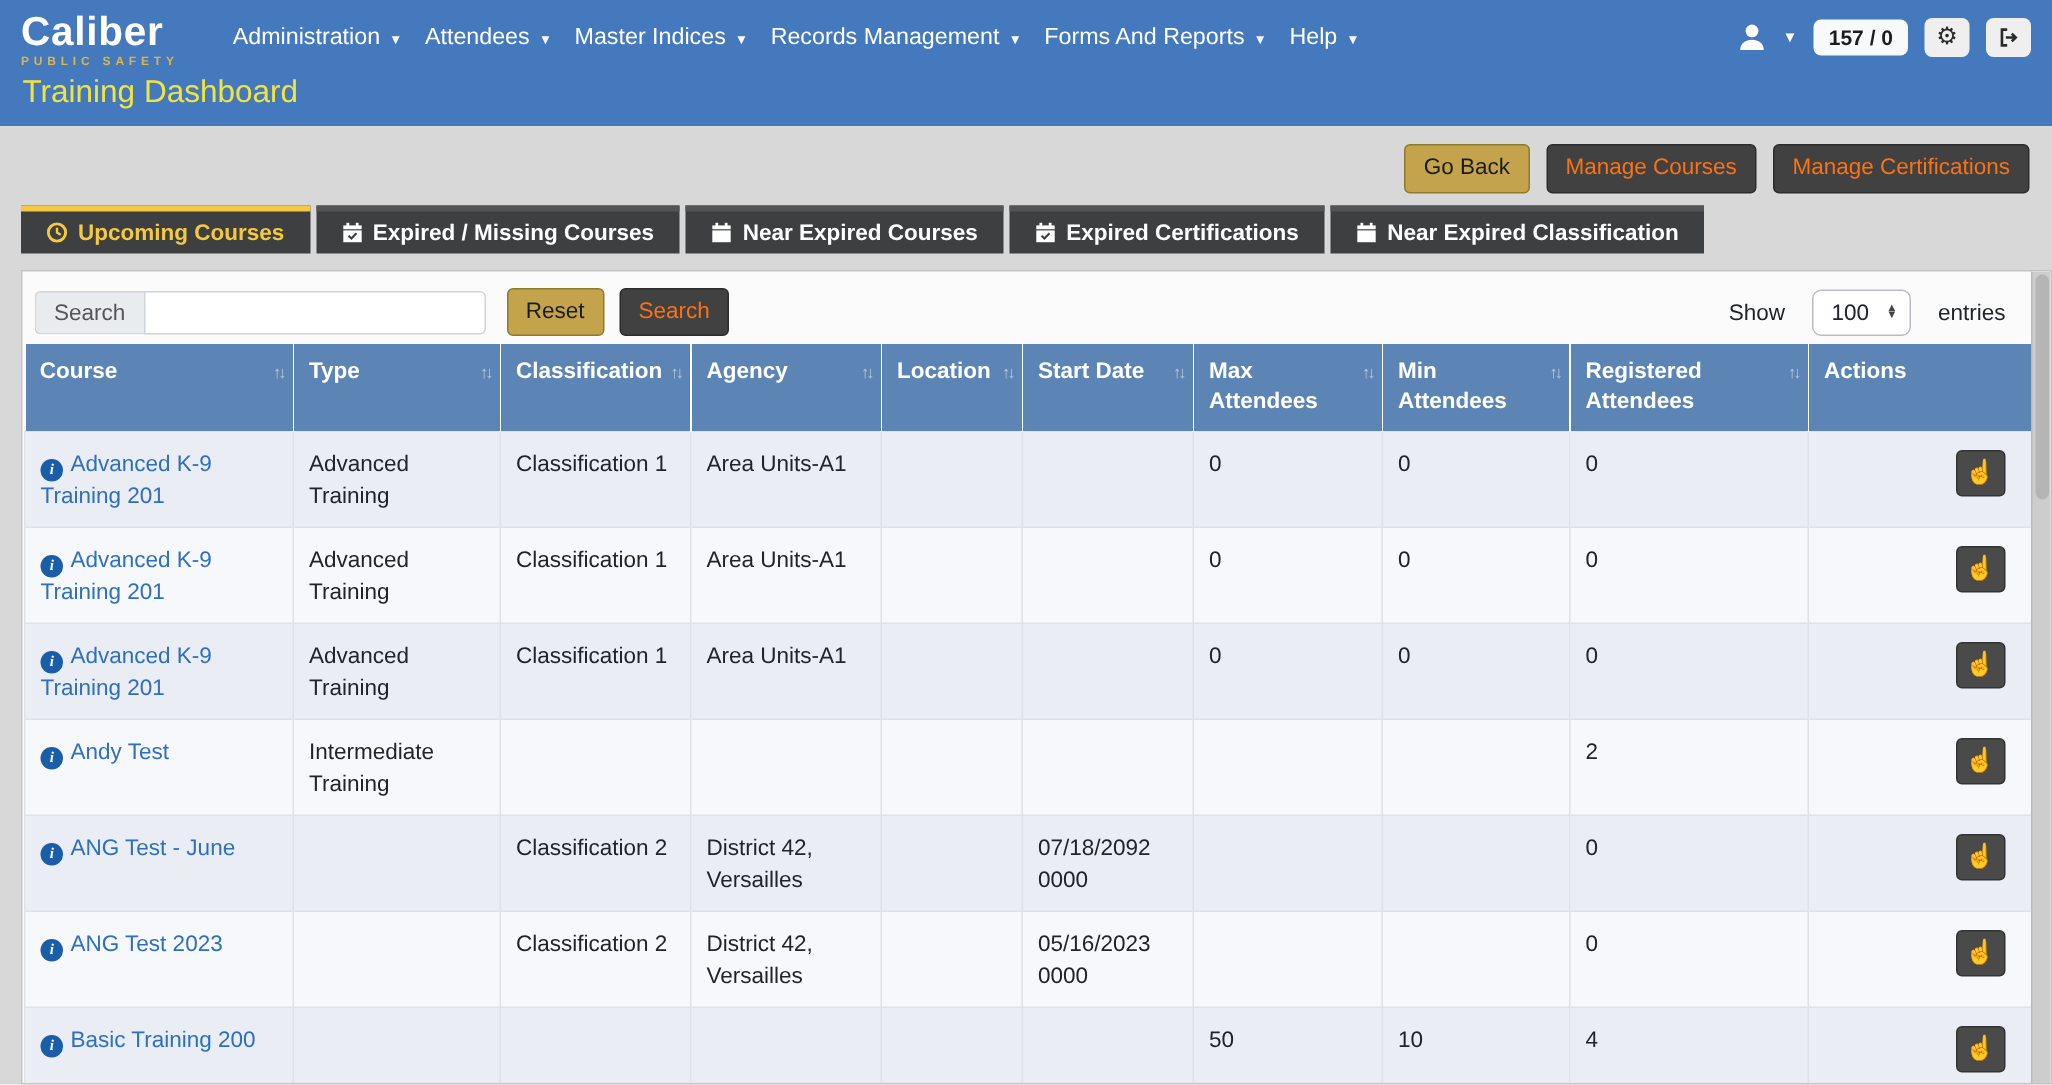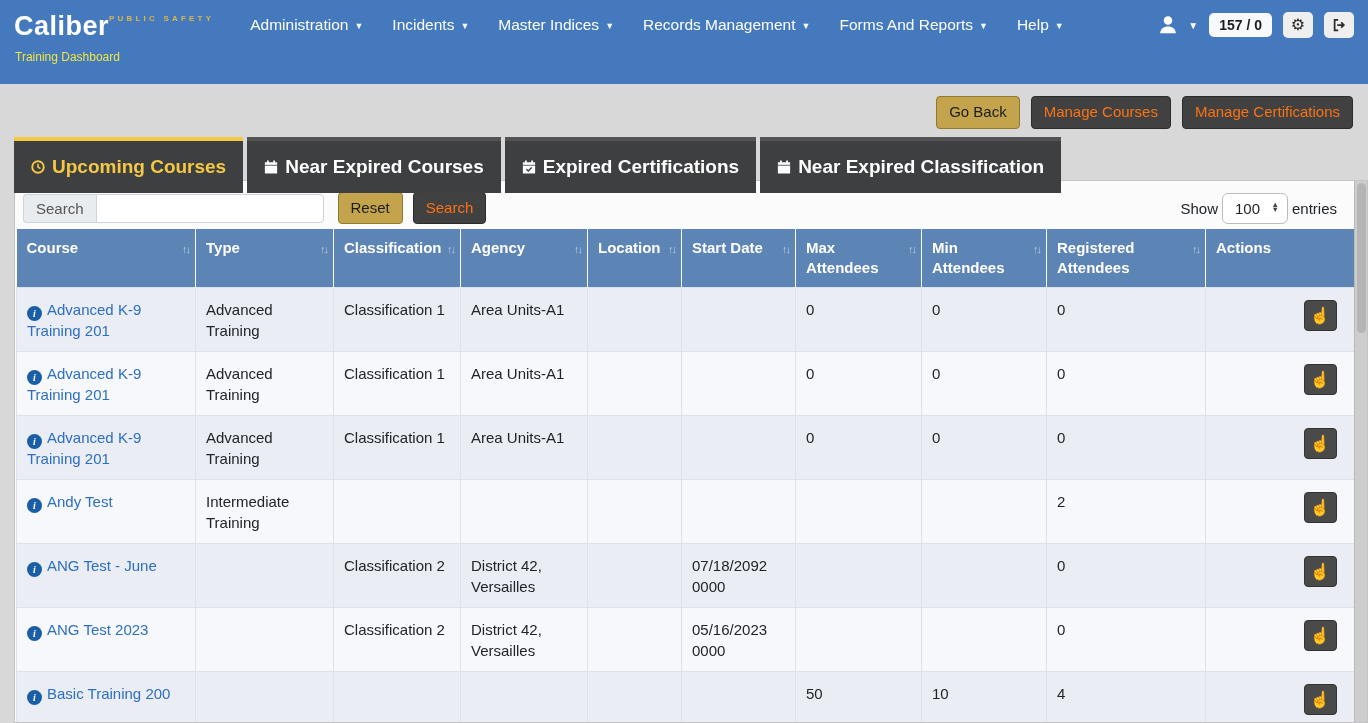--- a/index.html
+++ b/index.html
@@ -28,55 +28,55 @@
   html,body{margin:0;padding:0;}
   body{
     width:1368px;height:723px;overflow:hidden;position:relative;
     background:var(--page_bg);
     font-family:"Liberation Sans", sans-serif;
     font-size:15px;color:#212529;
   }
   
   .nav{position:absolute;top:0;left:0;width:1368px;height:84px;background:var(--nav_blue);color:#fff;}
   .nav-top{position:absolute;top:0;left:0;right:0;height:48px;display:flex;align-items:center;padding:0 14px;}
-  .logo{display:flex;flex-direction:row;line-height:1;margin-top:4px;cursor:pointer;}
+  .logo{display:flex;flex-direction:column;line-height:1;margin-top:4px;cursor:pointer;}
   .logo-title{font-size:27px;font-weight:700;letter-spacing:.5px;color:#fff;}
   .logo-sub{font-size:8px;font-weight:700;letter-spacing:3.2px;color:var(--logo_gold);margin-top:2px;}
-  .menus{display:flex;align-items:center;gap:29px;margin-left:36px;margin-top:2px;}
+  .menus{display:flex;align-items:center;gap:15px;margin-left:36px;margin-top:2px;}
   .menu-item{display:flex;align-items:center;gap:6px;cursor:pointer;font-size:15.5px;}
   .caret{font-size:9px;opacity:.95;transform:translateY(1px);}
   .nav-right{margin-left:auto;display:flex;align-items:center;gap:11px;margin-top:2px;}
   .user-icon{width:22px;height:22px;display:block;cursor:pointer;}
   .user-caret{font-size:10px;margin-left:-2px;cursor:pointer;}
   .count-badge{background:#F8F9FA;color:#1d1d1d;font-weight:700;font-size:14px;padding:4px 10px;border-radius:5px;cursor:default;}
   .icon-btn{background:#EFEFEF;border:none;border-radius:5px;height:26px;min-width:30px;display:flex;align-items:center;justify-content:center;color:#2b2b2b;cursor:pointer;padding:0 7px;}
   .gear-glyph{font-size:16px;line-height:1;}
-  .page-title{position:absolute;left:15px;top:50px;color:var(--title_yellow);font-size:12px;}
+  .page-title{position:absolute;left:15px;top:50px;color:var(--title_yellow);font-size:21px;}
   
   .toolbar{position:absolute;top:96px;right:15px;display:flex;gap:11px;border-radius:16px;}
   .btn{font-family:inherit;font-size:15px;padding:6px 12px;border-radius:4px;cursor:pointer;line-height:1.25;}
   .btn-gold{background:var(--gold_btn);border:1px solid var(--gold_btn_border);color:#1c1c1c;}
   .btn-dark{background:var(--dark_btn);border:1px solid var(--dark_btn_border);color:#f97316;}
   
   .tabs{position:absolute;top:137px;left:14px;display:flex;gap:4px;z-index:3;}
-  .tab{background:var(--tab_bg);border-top:4px solid var(--tab_top_inactive);color:#fff;font-weight:700;font-size:19px;height:56px;display:flex;align-items:center;gap:7px;padding:0 17px;cursor:pointer;white-space:nowrap;}
+  .tab{background:var(--tab_bg);border-top:4px solid var(--tab_top_inactive);color:#fff;font-weight:700;font-size:15px;height:32px;display:flex;align-items:center;gap:7px;padding:0 17px;cursor:pointer;white-space:nowrap;}
   .tab.active{border-top-color:var(--tab_active_yellow);color:var(--tab_active_yellow);}
   .tab svg{width:14px;height:14px;display:block;}
   
   .panel{position:absolute;top:180px;left:14px;right:0;bottom:0;background:var(--panel_bg);border:1px solid var(--panel_border);overflow:hidden;}
   .panel-scrollbar{position:absolute;top:0;right:0;bottom:0;width:13px;background:var(--scrollbar_track);border-left:1px solid #B9B9B9;cursor:pointer;}
   .panel-scrollbar .thumb{position:absolute;top:2px;left:2px;width:9px;height:150px;background:#B5B5B5;border-radius:5px;}
   
   .search-row{position:absolute;top:0;left:0;right:13px;height:46px;padding:8px 8px 0 8px;display:flex;align-items:center;}
   .input-group{display:flex;align-items:stretch;}
   .input-addon{background:#E9ECEF;border:1px solid #CED4DA;border-right:none;border-radius:4px 0 0 4px;padding:5px 12px;color:#555;font-size:15px;display:flex;align-items:center;}
   .search-input{width:228px;border:1px solid #CED4DA;border-radius:0 4px 4px 0;padding:5px 9px;font-family:inherit;font-size:15px;outline:none;}
   .btn-reset{margin-left:14px;}
   .btn-search{margin-left:10px;}
-  .show-entries{margin-left:auto;display:flex;align-items:center;gap:4px;margin-right:9px;}
+  .show-entries{margin-left:auto;display:flex;align-items:center;gap:18px;margin-right:9px;}
   .select-box{background:#fff;border:1px solid #B9BDC2;border-radius:6px;height:31px;min-width:66px;display:flex;align-items:center;justify-content:space-between;padding:0 8px 0 12px;cursor:pointer;}
   .select-arrows{display:flex;flex-direction:column;line-height:.62;font-size:7.5px;color:#444;margin-left:7px;}
   
   .table-wrap{position:absolute;top:46px;left:0;right:13px;bottom:0;padding:2px 1px 0 1px;}
   table{border-collapse:collapse;table-layout:fixed;width:1338px;}
   thead th{
     background:var(--table_header_bg);color:#fff;font-weight:700;font-size:15px;text-align:left;
     vertical-align:top;padding:9px 24px 9px 10px;line-height:20px;position:relative;
     border-right:1px solid rgba(255,255,255,.35);height:58px;
   }
@@ -101,21 +101,21 @@
     <div class="logo">
       <span class="logo-title">Caliber</span>
       <span class="logo-sub">PUBLIC SAFETY</span>
     </div>
     <div class="menus">
       <div class="menu-item">
         <span>Administration</span>
           <span class="caret">▼</span>
       </div>
       <div class="menu-item">
-        <span>Incidents</span>
+        <span>Attendees</span>
           <span class="caret">▼</span>
       </div>
       <div class="menu-item">
         <span>Master Indices</span>
           <span class="caret">▼</span>
       </div>
       <div class="menu-item">
         <span>Records Management</span>
           <span class="caret">▼</span>
       </div>
@@ -155,20 +155,30 @@
   <button class="btn btn-dark">Manage Certifications</button>
 </div>
 
 <div class="tabs">
   <div class="tab active">
     <svg viewBox="0 0 16 16">
       <circle cx="8" cy="8" r="6.6" fill="none" stroke="currentColor" stroke-width="2.2"></circle>
       <path d="M8 4.4 V8 L10.8 9.8" fill="none" stroke="currentColor" stroke-width="1.8"></path>
     </svg>
     <span>Upcoming Courses</span>
+  </div>
+  <div class="tab">
+    <svg viewBox="0 0 16 16">
+      <rect x="3.4" y="0.6" width="2.1" height="3.4" fill="currentColor"></rect>
+      <rect x="10.5" y="0.6" width="2.1" height="3.4" fill="currentColor"></rect>
+      <rect x="1" y="2.6" width="14" height="2.9" fill="currentColor"></rect>
+      <rect x="1" y="6.4" width="14" height="9" fill="currentColor"></rect>
+      <path d="M5 10.5 L7.2 12.6 L11 8.6" fill="none" stroke="var(--tab_bg)" stroke-width="1.7"></path>
+    </svg>
+    <span>Expired / Missing Courses</span>
   </div>
   <div class="tab">
     <svg viewBox="0 0 16 16">
       <rect x="3.4" y="0.6" width="2.1" height="3.4" fill="currentColor"></rect>
       <rect x="10.5" y="0.6" width="2.1" height="3.4" fill="currentColor"></rect>
       <rect x="1" y="2.6" width="14" height="2.9" fill="currentColor"></rect>
       <rect x="1" y="6.4" width="14" height="9" fill="currentColor"></rect>
     </svg>
     <span>Near Expired Courses</span>
   </div>

